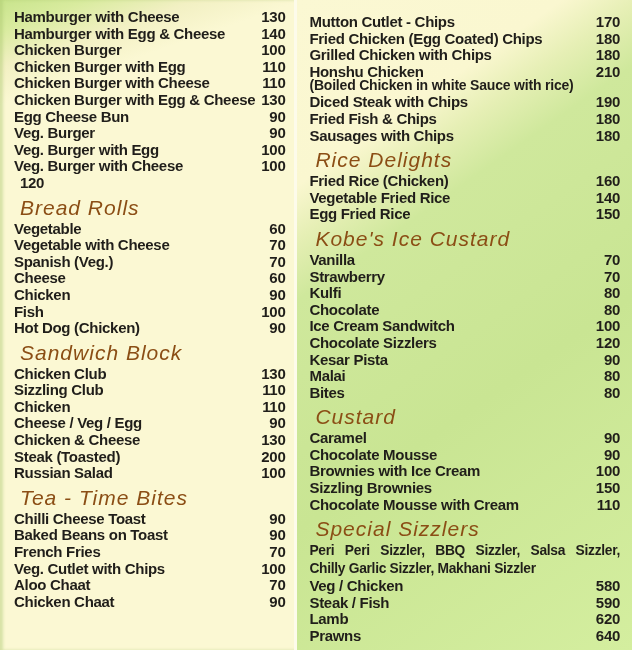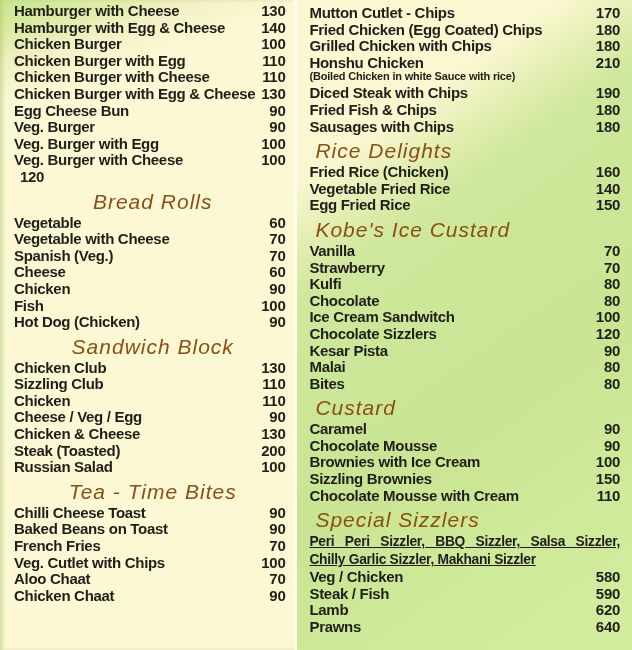--- a/index.html
+++ b/index.html
@@ -11,33 +11,32 @@
   .menu {
     width: 632px; height: 650px;
     display: flex;
   }
   .col {
     box-sizing: border-box;
     height: 650px;
   }
   .col-left {
     width: 317px;
-    padding: 3px 9px 0 14px;
+    padding: 9px 9px 0 14px;
     background: linear-gradient(161deg,
       var(--green-deep, #c8e48c) 0%,
       #d8eb9e 4%,
       #f2f0c3 9%,
       var(--cream, #fbf8d3) 14%,
       var(--cream, #fbf8d3) 100%);
     box-shadow: inset 3px 0 3px rgba(170, 200, 110, 0.45);
-    text-align: center;
   }
   .col-right {
     width: 364px;
-    padding: 5px 12px 0 12px;
+    padding: 14px 12px 0 12px;
     border-left: 3px solid var(--divider, #fdfbea);
     background: linear-gradient(145deg,
       var(--cream, #fbf8d3) 0%,
       #faf7d0 21%,
       #e6efb5 27%,
       var(--green, #cfe89c) 34%,
       #c9e593 60%,
       #d4ee9f 100%);
   }
   .row {
@@ -57,34 +56,33 @@
     font-style: italic;
     font-size: 21px;
     line-height: 22px;
     letter-spacing: 1px;
     color: var(--heading, #8b4e15);
     margin: 5px 0 2px 6px;
     white-space: nowrap;
   }
   .note {
     font-weight: bold;
-    font-size: 11px;
+    font-size: 14px;
     line-height: 11px;
     letter-spacing: -0.2px;
     color: var(--ink, #201e1a);
     margin: 0 0 3px 0;
   }
   .desc {
     font-weight: bold;
     font-size: 13.8px;
     line-height: 17px;
     letter-spacing: -0.3px;
     color: var(--ink, #201e1a);
     margin: 1px 0;
-    text-decoration: underline;
   }
   .desc.just {
     text-align: justify;
     text-align-last: justify;
   }
 </style>
 </head>
 <body>
 
 <div class="menu">

